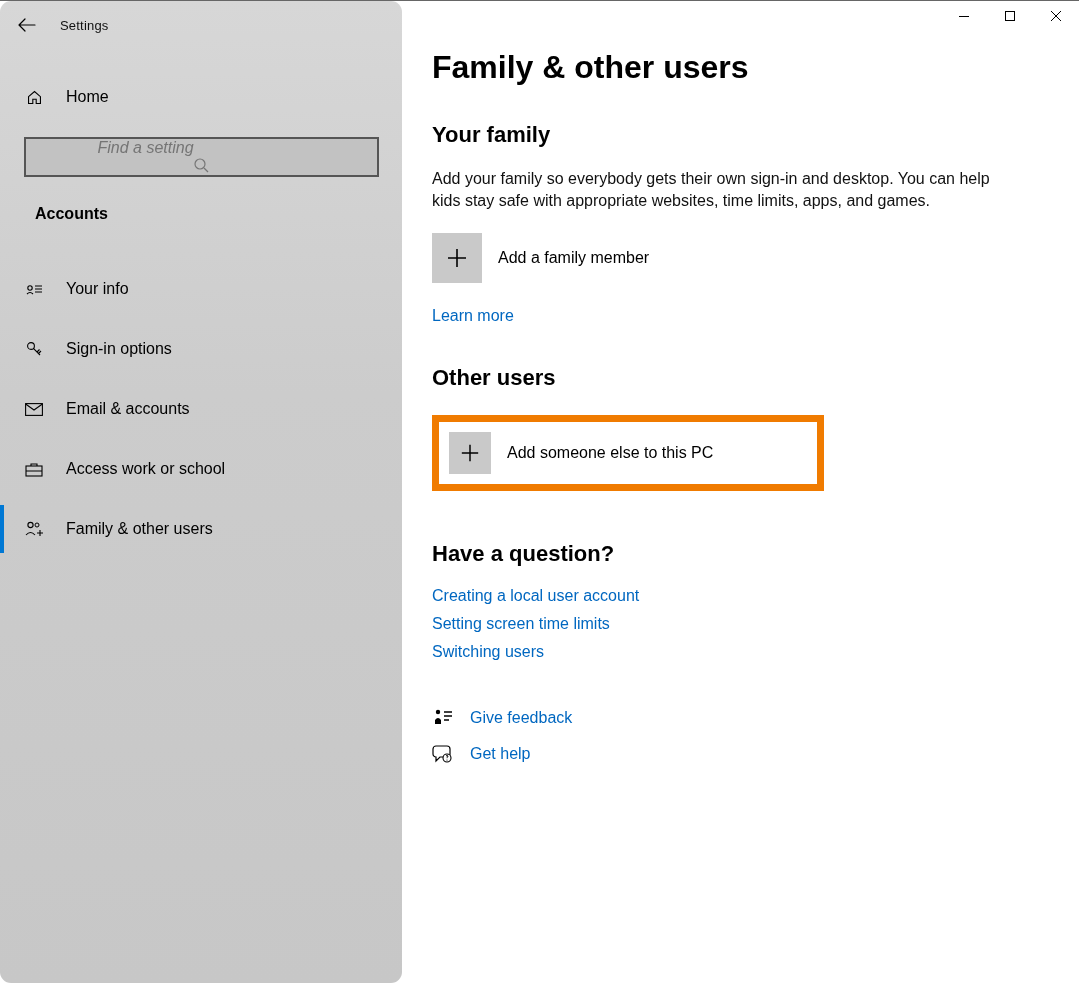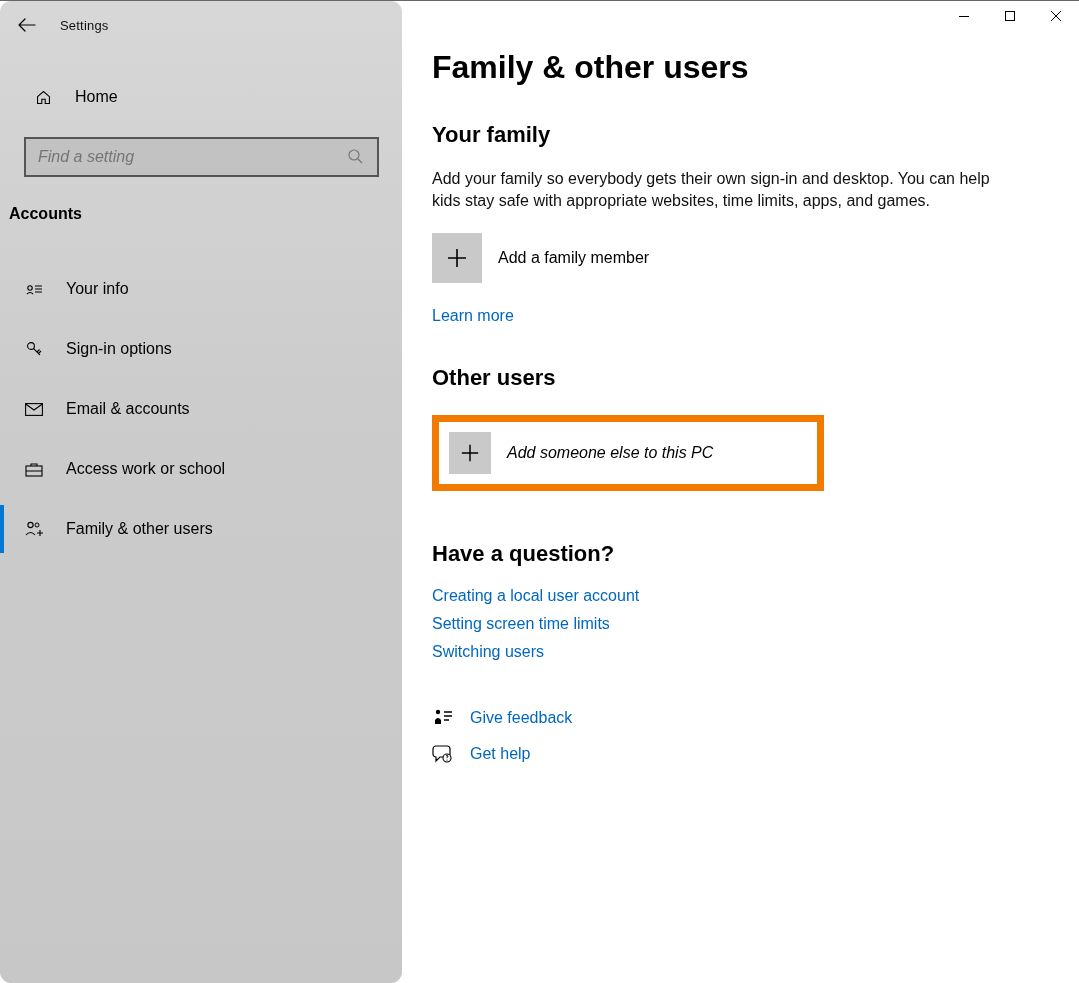--- a/index.html
+++ b/index.html
@@ -61,56 +61,57 @@
   }
   .app-title {
     font-size: 13px;
     color: #111;
     letter-spacing: 0.2px;
   }
   .home-row {
     display: flex;
     align-items: center;
     gap: 22px;
-    padding: 10px 24px 10px 33px;
+    padding: 10px 24px 10px 24px;
     margin-top: 26px;
     height: 48px;
     cursor: default;
   }
   .home-row .icon-slot { width: 20px; display:flex; align-items:center; justify-content:center; }
   .home-row .label { font-size: 16px; }
   .search-wrap {
     padding: 16px 24px 4px 24px;
   }
   .search-box {
     width: 355px;
     height: 40px;
     border: 2px solid #555;
     background: rgba(190,190,190,0.8);
     display: flex;
     align-items: center;
     padding: 0 12px;
+    flex-direction: column;
   }
   .search-box input {
     flex: 1;
     background: transparent;
     border: none;
     outline: none;
     font-size: 16px;
     font-style: italic;
     color: #555;
   }
   .search-box .search-icon {
     width: 18px; height: 18px;
     opacity: 0.6;
   }
   .section-title {
     font-size: 16px;
     font-weight: 600;
-    padding: 24px 24px 6px 9px;
+    padding: 24px 24px 6px 35px;
     color: #000;
   }
   .nav-list {
     list-style: none;
     margin-top: 30px;
   }
   .nav-item {
     display: flex;
     align-items: center;
     height: 60px;
@@ -191,21 +192,21 @@
   }
   .section { margin-bottom: 40px; }
 
   .highlight-box {
     border: 7px solid #f07b00;
     padding: 10px 12px 10px 10px;
     width: 392px;
     margin-top: 24px;
     margin-bottom: 50px;
   }
-  .highlight-box .add-tile { margin-top: 0; font-style: italic; }
+  .highlight-box .add-tile { margin-top: 0; }
   .highlight-box .plus-box { width: 42px; height: 42px; }
 
   .help-links a { display: block; margin-bottom: 10px; }
 
   .footer-links {
     margin-top: 46px;
     padding-bottom: 20px;
   }
   .footer-row {
     display: flex;

